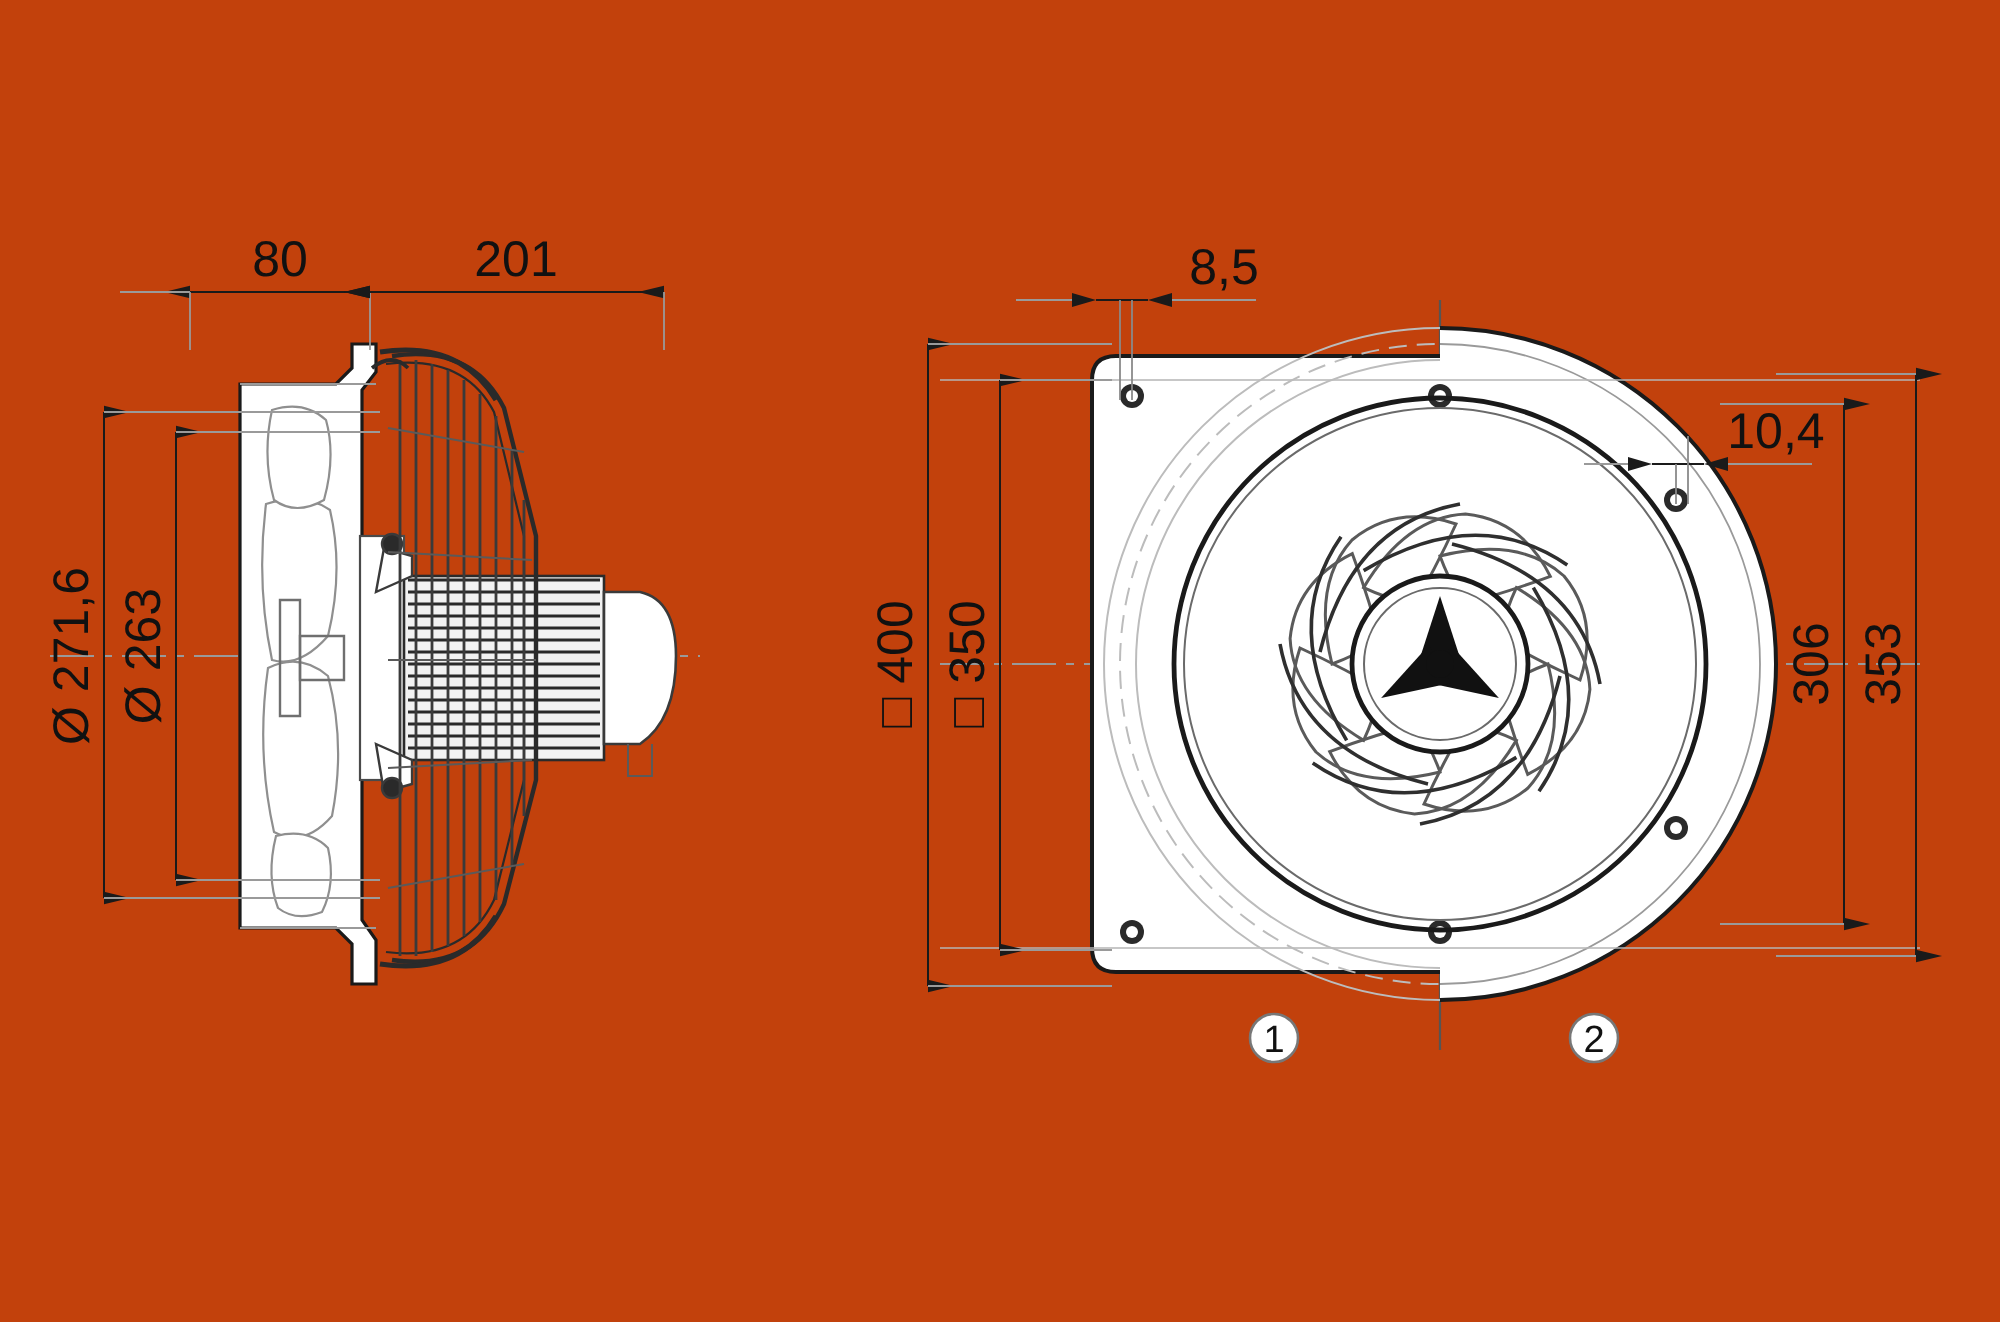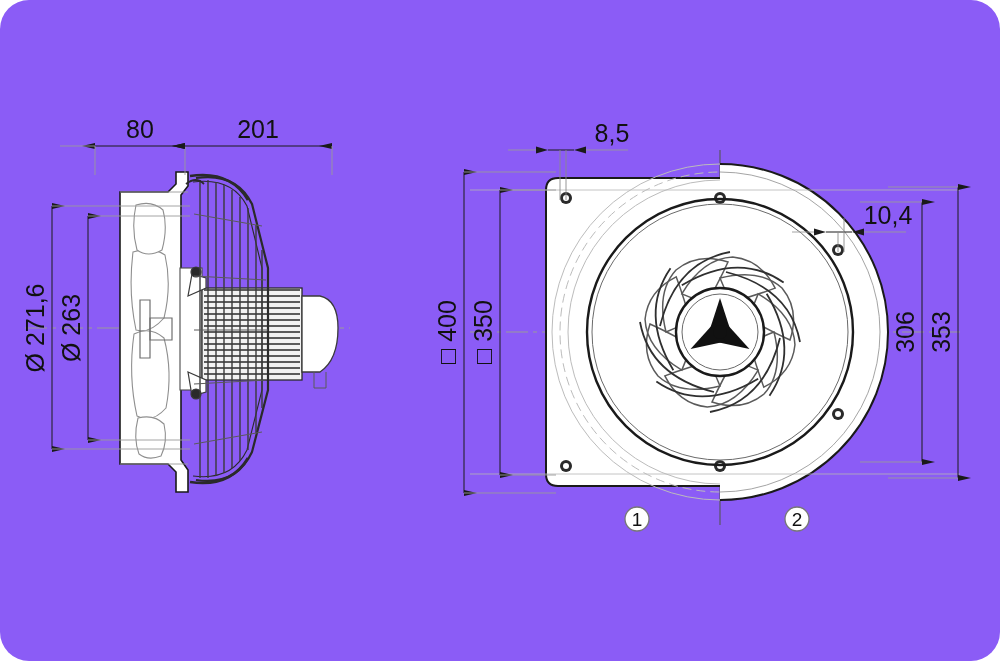--- a/index.html
+++ b/index.html
@@ -2,21 +2,21 @@
 <html><head>
 <meta charset="utf-8">
 <title>Technical Drawing</title>
 <style>
   html,body{margin:0;padding:0;background:#ffffff;}
   body{
     width:1000px;height:661px;overflow:hidden;
     font-family:"Liberation Sans", sans-serif;
     color:#111;
   }
-  #sheet{position:relative;width:1000px;height:661px;background:#8b5cf6;border-radius:29px;}
+  #sheet{position:relative;width:1000px;height:661px;background:#c2410c;}
   svg{display:block;}
   .dimtxt{
     font-family:"Liberation Sans", sans-serif;
     font-size:25px;fill:#111;
   }
   .calltxt{
     font-family:"Liberation Sans", sans-serif;
     font-size:19px;fill:#111;
   }
 </style>

